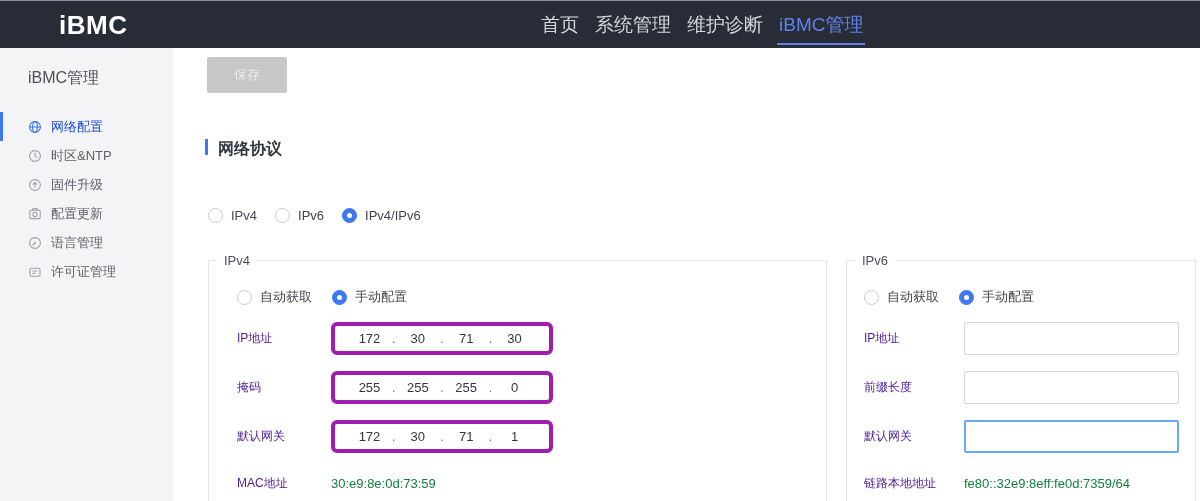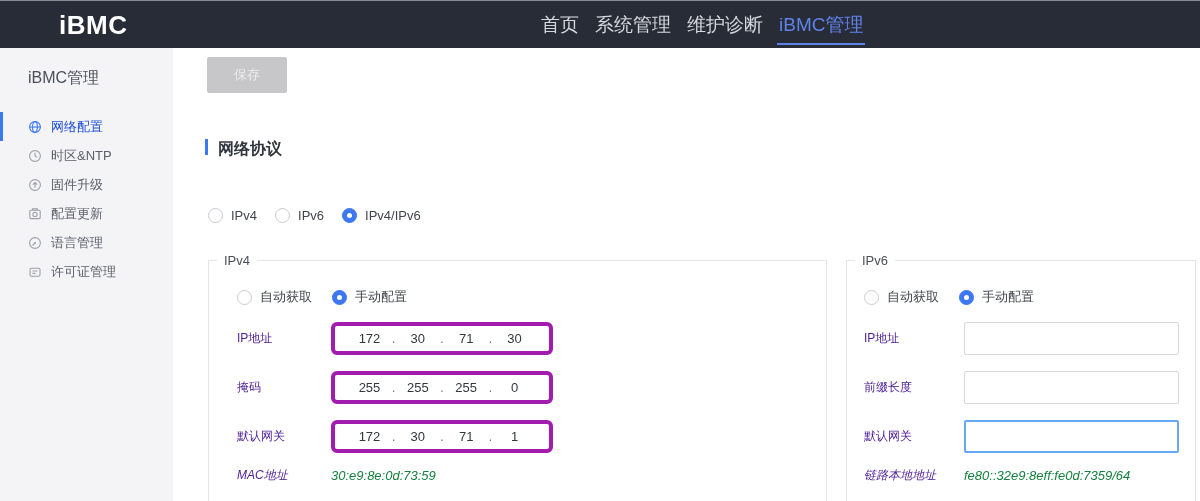--- a/index.html
+++ b/index.html
@@ -88,21 +88,21 @@
   fieldset.fs { margin:0; padding:0 0 34px; border:1px solid #e4e5e8; height:285px; background:#fff; }
   .fs legend { font-size:13px; color:#4b4f58; padding:0 7px; margin-left:8px; }
   .fs-ipv4 { width:619px; }
   .fs-ipv6 { width:350px; }
 
   .mode-row { display:flex; gap:20px; margin-top:20px; padding-left:28px; }
   .fs-ipv6 .mode-row { padding-left:17px; }
 
   .form-row { display:flex; align-items:center; margin-top:16px; padding-left:28px; }
   .fs-ipv6 .form-row { padding-left:17px; }
-  .form-row.static { margin-top:12px; height:20px;font-style:italic; }
+  .form-row.static { margin-top:20px; height:20px; }
   .flabel { width:94px; flex:none; font-size:12px; color:#4c1d95; }
   .fs-ipv6 .flabel { width:100px; }
 
   .ip-box {
     width:222px; height:33px; border:4px solid #a21caf; border-radius:6px;
     display:flex; align-items:center; padding:0 12px; background:#fff; cursor:text;
   }
   .oct { flex:1; text-align:center; font-size:13px; color:#33373f; }
   .sep { color:#6b6f77; font-size:12px; flex:none; }
 

